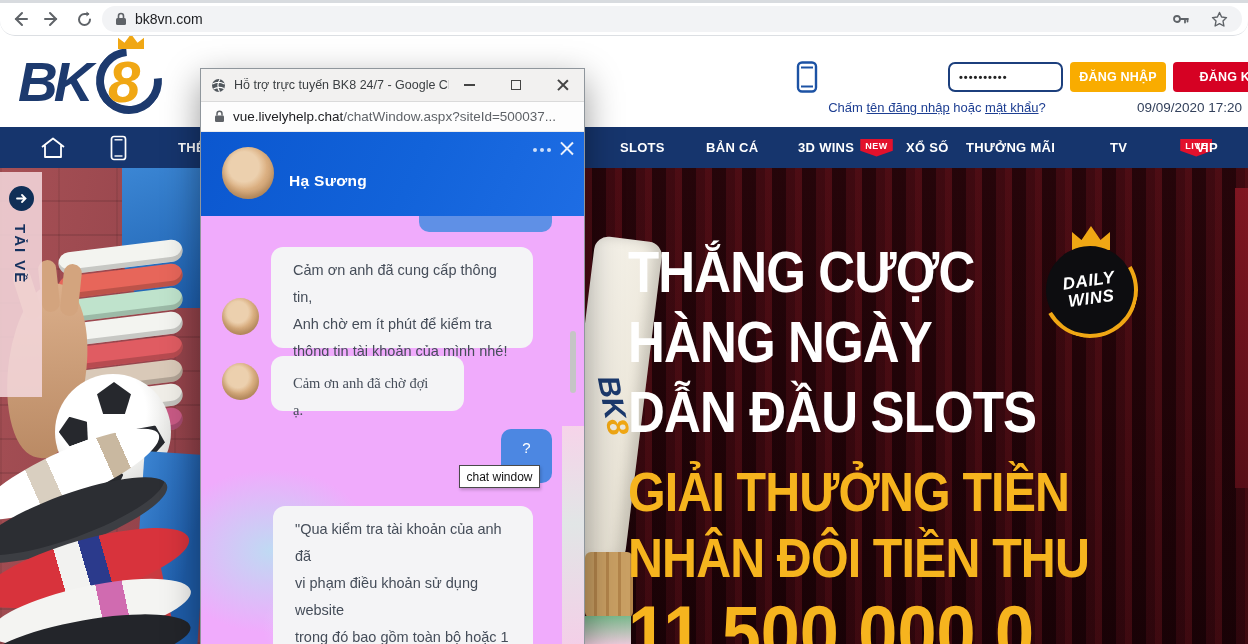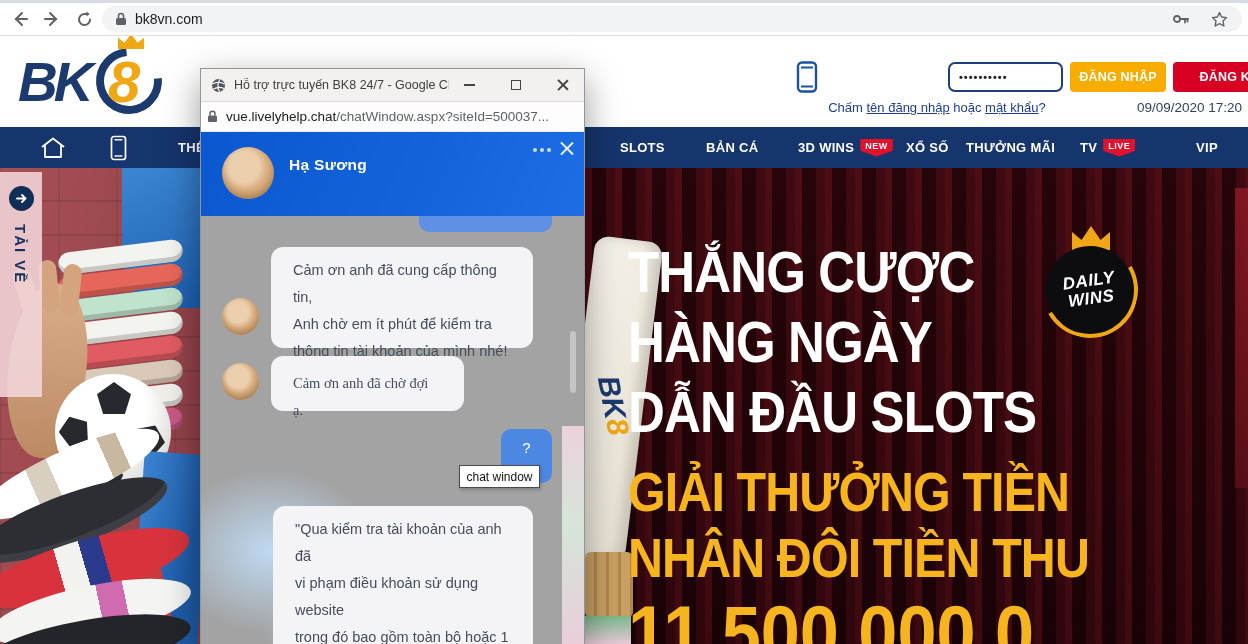--- a/index.html
+++ b/index.html
@@ -2,21 +2,21 @@
 <html><head>
 <meta charset="utf-8">
 <style>
   * { margin:0; padding:0; box-sizing:border-box; }
   html,body { width:1248px; height:644px; overflow:hidden; }
   body { font-family:"Liberation Sans","DejaVu Sans",sans-serif; position:relative; background:#fff; }
   .abs { position:absolute; }
   .screen { position:relative; width:1248px; height:644px; overflow:hidden; }
 
   
-  .browser-bar { position:absolute; left:0; top:0; width:1248px; height:36px; background:#fff; border-bottom:1px solid #dcdfe3; z-index:20; }
+  .browser-bar { position:absolute; left:0; top:0; width:1248px; height:36px; background:#fff; border-bottom:1px solid #dcdfe3; z-index:20;border-radius:15px; }
   .browser-bar .topstrip { position:absolute; left:0; top:0; width:100%; height:3px; background:#d8dbdf; }
   .nav-btn { position:absolute; top:7px; width:24px; height:24px; display:flex; align-items:center; justify-content:center; color:#5f6368; }
   .addr-pill { position:absolute; left:102px; top:6px; width:1140px; height:26px; background:#f2f3f5; border-radius:13px; display:flex; align-items:center; }
   .addr-url { font-size:14px; color:#202124; margin-left:8px; }
 
   
   .site-header { position:absolute; left:0; top:36px; width:1248px; height:91px; background:#fff; z-index:5; }
   .logo { position:absolute; left:18px; top:6px; width:150px; height:80px; }
   .logo .bk { position:absolute; left:0; top:8px; font-size:55px; font-weight:900; font-style:italic; color:#1d3a6e; letter-spacing:-4px; }
   .logo .ring { position:absolute; left:78px; top:6px; width:66px; height:66px; border:8px solid #1d3a6e; border-radius:50%; border-top-color:transparent; transform:rotate(40deg); }
@@ -79,35 +79,35 @@
   
   .popup { position:absolute; left:200px; top:68px; width:385px; height:576px; background:#fff; border:1px solid #8f969c; box-shadow:0 12px 34px rgba(0,0,0,.40); z-index:100; }
   .pp-titlebar { position:absolute; left:0; top:0; width:100%; height:33px; background:#f2f1f0; border-bottom:1px solid #dadada; display:flex; align-items:center; }
   .pp-title { font-size:12.5px; color:#3c4043; margin-left:8px; width:215px; white-space:nowrap; overflow:hidden; }
   .winbtn { position:absolute; top:0; width:40px; height:32px; display:flex; align-items:center; justify-content:center; }
   .minim { width:11px; height:1.5px; background:#444; }
   .maxim { width:10px; height:10px; border:1.5px solid #444; }
   .xmark { position:relative; width:12px; height:12px; }
   .xmark::before,.xmark::after { content:""; position:absolute; left:5px; top:-1px; width:1.6px; height:14px; background:#444; }
   .xmark::before { transform:rotate(45deg); } .xmark::after { transform:rotate(-45deg); }
-  .pp-urlbar { position:absolute; left:0; top:33px; width:100%; height:30px; background:#fdfdfd; border-bottom:1px solid #ececec; display:flex; align-items:center; padding-left:6px; }
+  .pp-urlbar { position:absolute; left:0; top:33px; width:100%; height:30px; background:#fdfdfd; border-bottom:1px solid #ececec; display:flex; align-items:center; padding-left:13px; }
   .pp-url { font-size:13.5px; margin-left:8px; white-space:nowrap; overflow:hidden; }
   .pp-url .host { color:#202124; } .pp-url .rest { color:#5f6368; }
 
   .chat-header { position:absolute; left:0; top:63px; width:100%; height:84px; background:linear-gradient(115deg,#0b57cf 0%,#1263da 55%,#1e6de4 100%); }
   .ava { border-radius:50%; background:radial-gradient(circle at 42% 38%,#ecd0ae 0 34%,#dcb183 52%,#c79b6d 78%,#b3804e 100%); box-shadow:inset 0 -4px 6px rgba(120,80,40,.35); }
   .agent-ava { position:absolute; left:21px; top:15px; width:52px; height:52px; }
-  .agent-name { position:absolute; left:88px; top:24px; color:#fff; font-size:15.5px; font-weight:600; letter-spacing:.3px; }
+  .agent-name { position:absolute; left:88px; top:40px; color:#fff; font-size:15.5px; font-weight:600; letter-spacing:.3px; }
   .hd-dots { position:absolute; left:332px; top:16px; display:flex; gap:3px; }
   .hd-dots i { width:4px; height:4px; border-radius:50%; background:#cfe0fa; }
   .hd-close { position:absolute; left:358px; top:8px; width:16px; height:16px; }
   .hd-close::before,.hd-close::after { content:""; position:absolute; left:7px; top:0; width:1.8px; height:17px; background:#eaf1fd; }
   .hd-close::before { transform:rotate(45deg); } .hd-close::after { transform:rotate(-45deg); }
 
-  .chat-body { position:absolute; left:0; top:147px; width:383px; height:428px; background:#a3a3a3; overflow:hidden; }
+  .chat-body { position:absolute; left:0; top:147px; width:383px; height:428px; background:#f0abfc; overflow:hidden; }
   .blob { position:absolute; border-radius:50%; }
   .partial-bubble { position:absolute; left:218px; top:0; width:133px; height:16px; background:#5f90e6; border-radius:0 0 10px 10px; }
   .msg-ava { position:absolute; width:37px; height:37px; }
   .bubble { position:absolute; background:#f4f4f6; border-radius:12px; color:#454d59; font-size:14.5px; line-height:27px; padding:10px 22px; white-space:pre-line; }
   .qbubble { position:absolute; left:300px; top:213px; width:51px; height:54px; background:#4c87e2; border-radius:10px; color:#fff; font-size:15px; display:flex; align-items:flex-start; justify-content:center; padding-top:10px; }
   .tooltip { position:absolute; left:258px; top:249px; width:81px; height:23px; background:#fff; border:1px solid #4a4a4a; font-size:12px; color:#111; display:flex; align-items:center; justify-content:center; box-shadow:1px 2px 3px rgba(0,0,0,.2); }
   .scroll-thumb { position:absolute; left:369px; top:115px; width:6px; height:62px; background:#c5c5c5; border-radius:3px; }
 </style>
 </head>
 <body>
@@ -202,21 +202,21 @@
     <div class="nav-item" style="left:798px;">
         <span>3D WINS</span>
         <span class="nav-badge">NEW</span>
       </div>
     <div class="nav-item" style="left:906px;">
         <span>XỔ SỐ</span>
       </div>
     <div class="nav-item" style="left:966px;">
         <span>THƯỞNG MÃI</span>
       </div>
-    <div class="nav-item" style="left:1080px;">
+    <div class="nav-item" style="left:1110px;gap:47px;">
         <span>TV</span>
         <span class="nav-badge">LIVE</span>
       </div>
     <div class="nav-item" style="left:1196px;">
         <span>VIP</span>
       </div>
   </div>
 
   <div class="hero">
     <div class="photo">

